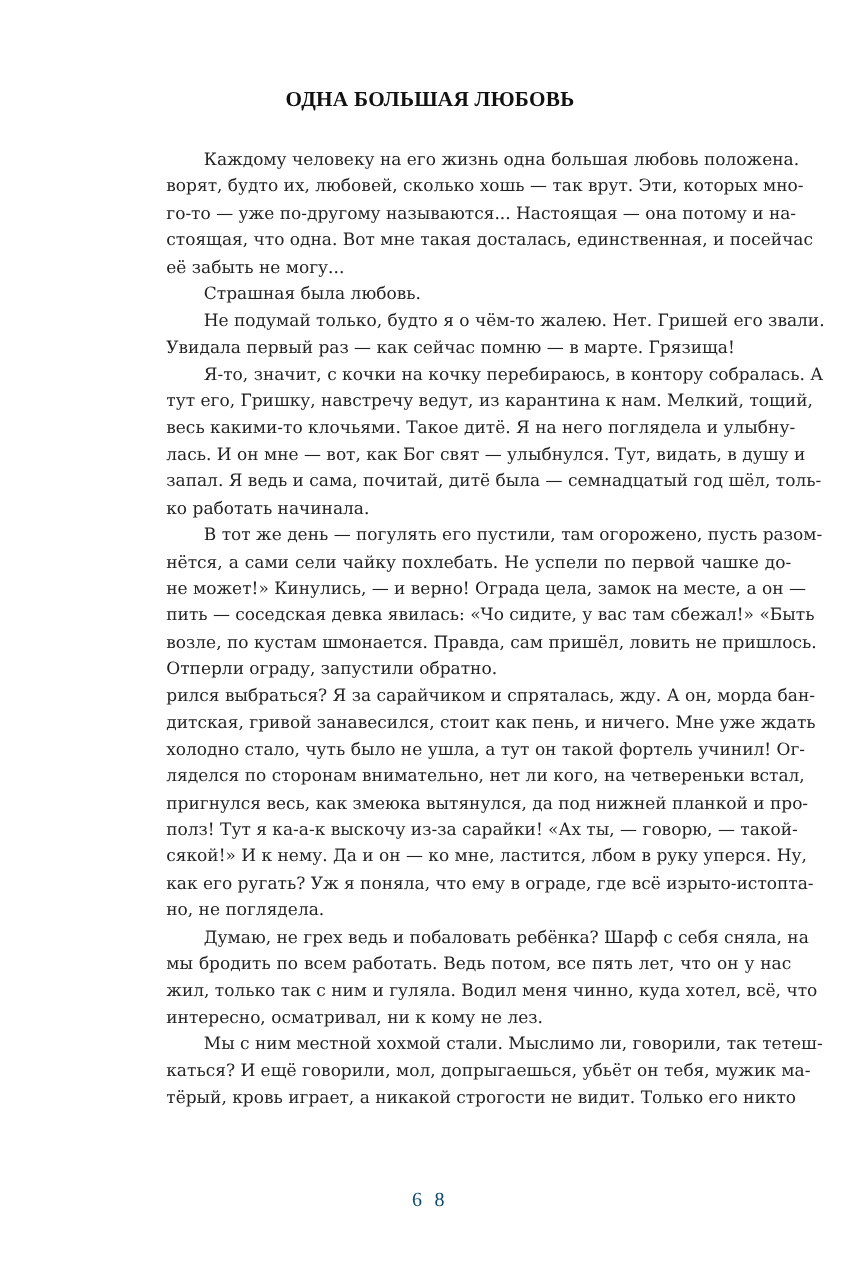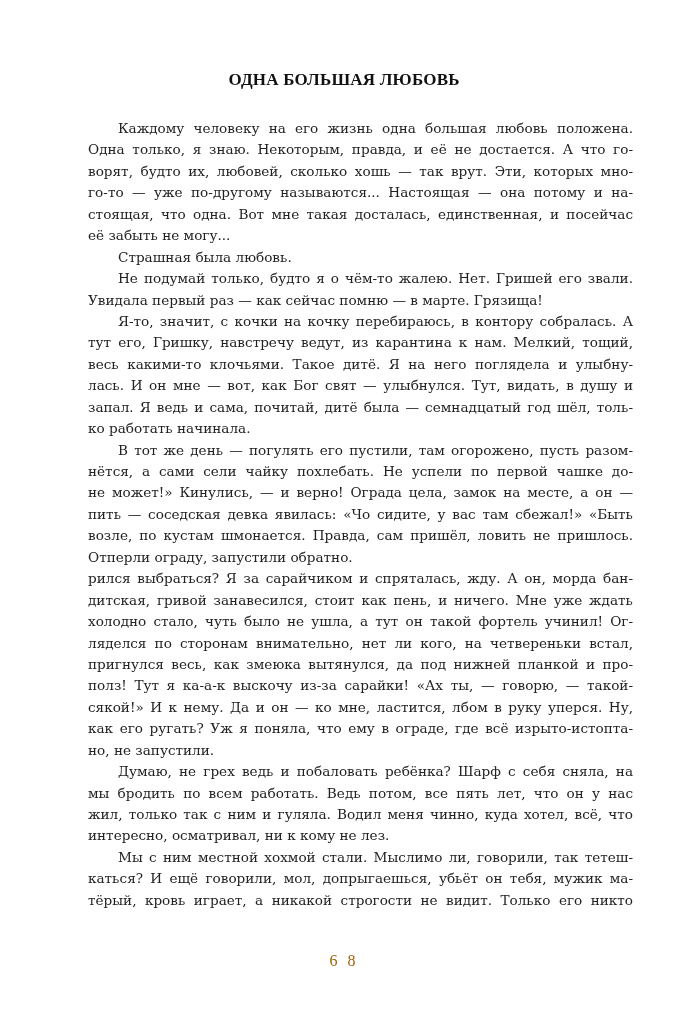--- a/index.html
+++ b/index.html
@@ -43,49 +43,49 @@
       line-height: 21.45px;
       color: #222;
     }
     .line {
       display: block;
       white-space: nowrap;
       text-align: justify;
       text-align-last: justify;
       height: 21.45px;
       overflow: visible;
+      margin-left: 45px;
     }
     .line.last {
       text-align-last: left;
     }
     .line.indent {
       text-indent: 30px;
     }
     .page-number {
       position: absolute;
       top: 952px;
       left: 0;
       width: 688px;
       text-align: center;
       font-family: "Liberation Serif", serif;
       font-size: 16px;
       letter-spacing: 3px;
-      color: #a16207;
+      color: #0c4a6e;
     }
   </style>
 </head>
 <body>
 
 <div class="page">
   <div class="title">ОДНА БОЛЬШАЯ ЛЮБОВЬ</div>
 
   <div class="body-text" id="body-text">
       <div>
         <span class="line indent">Каждому человеку на его жизнь одна большая любовь положена.</span>
-        <span class="line">Одна только, я знаю. Некоторым, правда, и её не достается. А что го-</span>
         <span class="line">ворят, будто их, любовей, сколько хошь — так врут. Эти, которых мно-</span>
         <span class="line">го-то — уже по-другому называются... Настоящая — она потому и на-</span>
         <span class="line">стоящая, что одна. Вот мне такая досталась, единственная, и посейчас</span>
         <span class="line last">её забыть не могу...</span>
       </div>
       <div>
         <span class="line indent last">Страшная была любовь.</span>
       </div>
       <div>
         <span class="line indent">Не подумай только, будто я о чём-то жалею. Нет. Гришей его звали.</span>
@@ -109,21 +109,21 @@
       </div>
       <div>
         <span class="line">рился выбраться? Я за сарайчиком и спряталась, жду. А он, морда бан-</span>
         <span class="line">дитская, гривой занавесился, стоит как пень, и ничего. Мне уже ждать</span>
         <span class="line">холодно стало, чуть было не ушла, а тут он такой фортель учинил! Ог-</span>
         <span class="line">ляделся по сторонам внимательно, нет ли кого, на четвереньки встал,</span>
         <span class="line">пригнулся весь, как змеюка вытянулся, да под нижней планкой и про-</span>
         <span class="line">полз! Тут я ка-а-к выскочу из-за сарайки! «Ах ты, — говорю, — такой-</span>
         <span class="line">сякой!» И к нему. Да и он — ко мне, ластится, лбом в руку уперся. Ну,</span>
         <span class="line">как его ругать? Уж я поняла, что ему в ограде, где всё изрыто-истопта-</span>
-        <span class="line last">но, не запустили.</span>
+        <span class="line last">но, не поглядела.</span>
       </div>
       <div>
         <span class="line indent">Думаю, не грех ведь и побаловать ребёнка? Шарф с себя сняла, на</span>
         <span class="line">мы бродить по всем работать. Ведь потом, все пять лет, что он у нас</span>
         <span class="line">жил, только так с ним и гуляла. Водил меня чинно, куда хотел, всё, что</span>
         <span class="line last">интересно, осматривал, ни к кому не лез.</span>
       </div>
       <div>
         <span class="line indent">Мы с ним местной хохмой стали. Мыслимо ли, говорили, так тетеш-</span>
         <span class="line">каться? И ещё говорили, мол, допрыгаешься, убьёт он тебя, мужик ма-</span>

